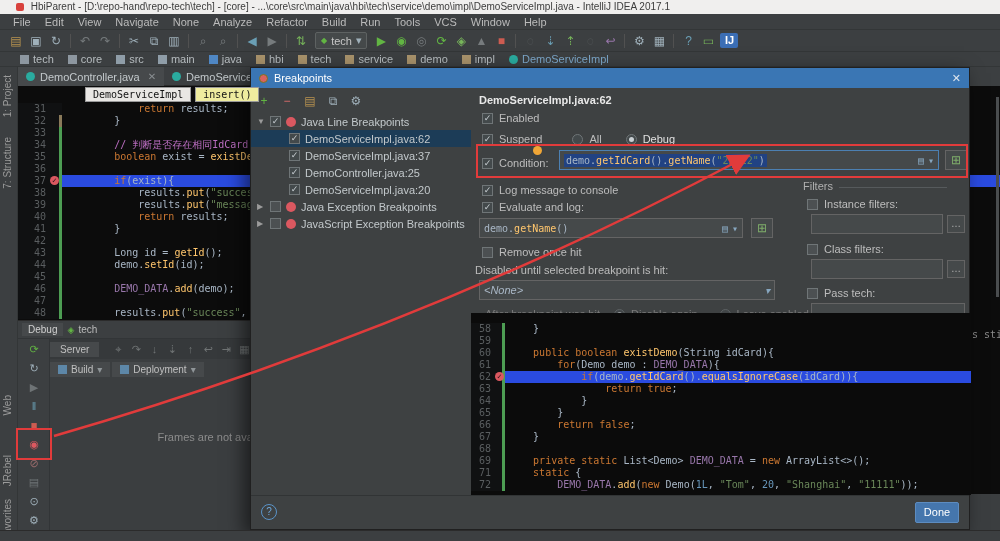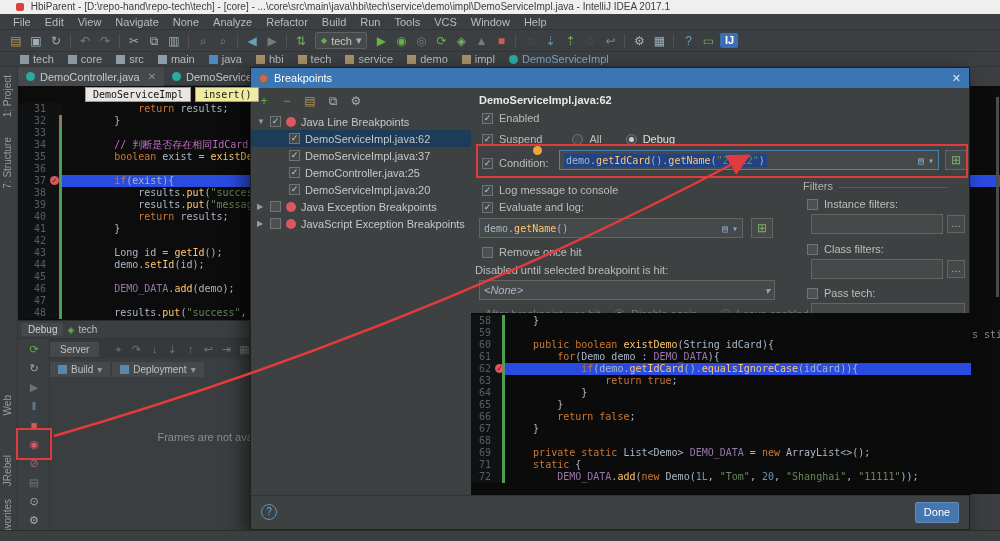--- a/index.html
+++ b/index.html
@@ -100,21 +100,21 @@
 .dim .radio, .dim .cb { opacity:.6; }
 .field { position:absolute; height:20px; background:#45494a; border:1px solid #646464; display:flex; align-items:center;
   font-family:"DejaVu Sans Mono",monospace; font-size:10px; padding:0 4px; color:#a9b7c6;}
 .field.focus { border-color:#4c80b2; }
 .field .selbg { background:#214283; padding:1px 2px;}
 .field .ficons { margin-left:auto; display:flex; gap:4px; align-items:center; color:#87a7c0; font-size:10px;}
 .sqbtn { position:absolute; width:22px; height:20px; background:#45494a; border:1px solid #646464; color:#7fae6a; text-align:center; line-height:18px; font-size:12px;}
 .dots-btn { position:absolute; width:18px; height:18px; background:#45494a; border:1px solid #646464; color:#b0b0b0; text-align:center; line-height:16px; font-size:10px;}
 .grouplabel { position:absolute; color:#b0b0b0; }
 .grouplabel::after { content:""; display:inline-block; width:108px; height:1px; background:#565a5c; margin-left:6px; vertical-align:middle;}
-.preview { position:absolute; left:220px; top:245px; width:500px; height:182px; background:#0b0b0b; overflow:hidden; padding-top:2px;}
+.preview { position:absolute; left:220px; top:245px; width:500px; height:182px; background:#0b0b0b; overflow:hidden; padding-top:10px;}
 .preview .gut { width:34px; padding-right:14px;}
 .preview .gut .bp { right:1px; }
 .dlg-bottom { position:absolute; left:0; top:427px; width:718px; height:34px; background:#3e4142; border-top:1px solid #313435;}
 .helpbtn { position:absolute; left:10px; top:8px; width:16px; height:16px; border-radius:50%; border:1px solid #5a93c8; color:#6fa8dc; text-align:center; line-height:14px; font-size:10px;}
 .donebtn { position:absolute; right:10px; top:6px; width:44px; height:21px; background:#4576ad; border:1px solid #5d8cc0; border-radius:2px; color:#fff; text-align:center; line-height:19px; font-size:11px;}
 
 
 .annot-rect { position:absolute; border:2px solid #e13b3b; z-index:50; pointer-events:none;}
 .annot-svg { position:absolute; left:0; top:0; width:1000px; height:541px; z-index:49; pointer-events:none;}
 .annot-dot { position:absolute; width:9px; height:9px; border-radius:50%; background:#f0a636; z-index:51; pointer-events:none;}

